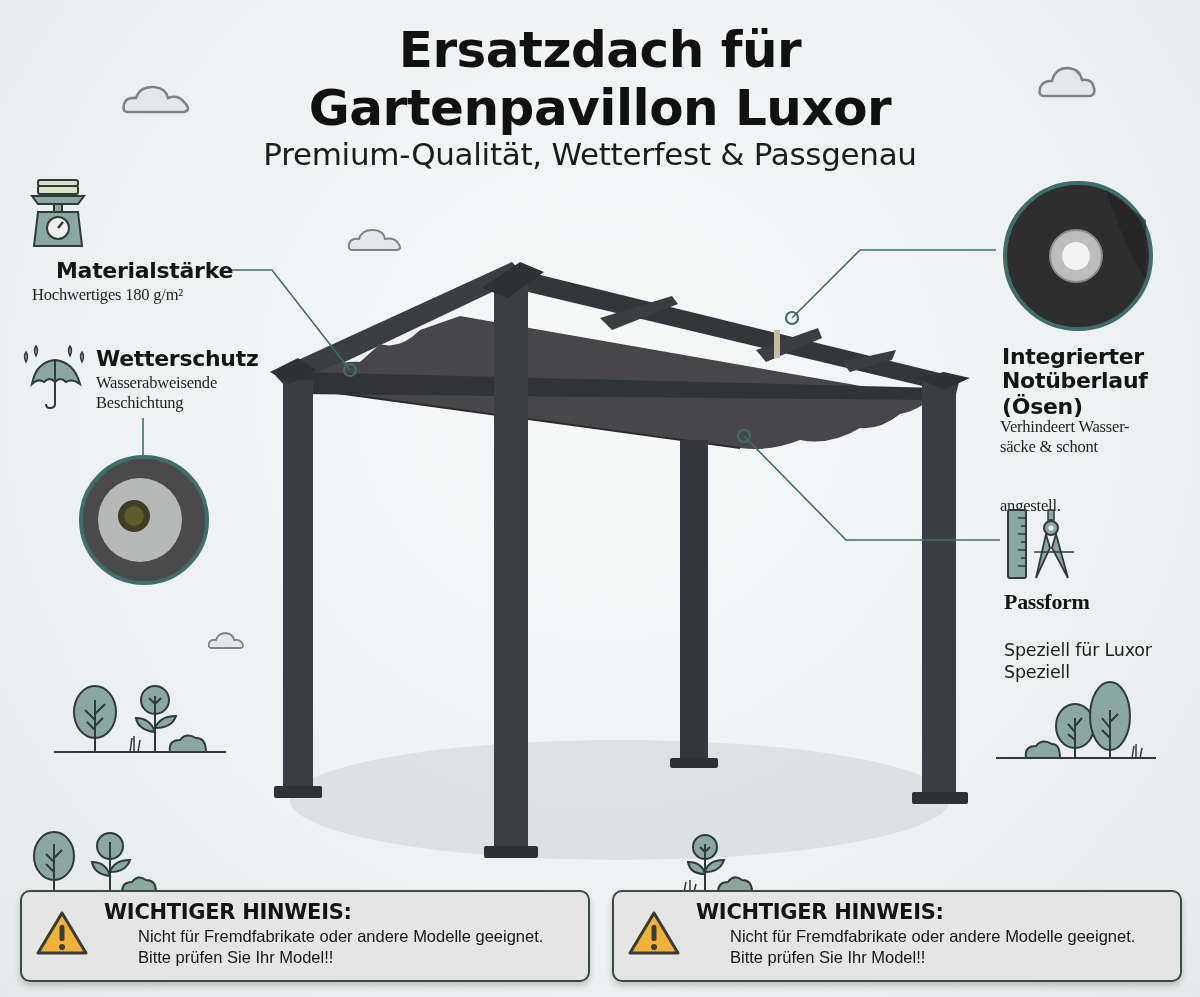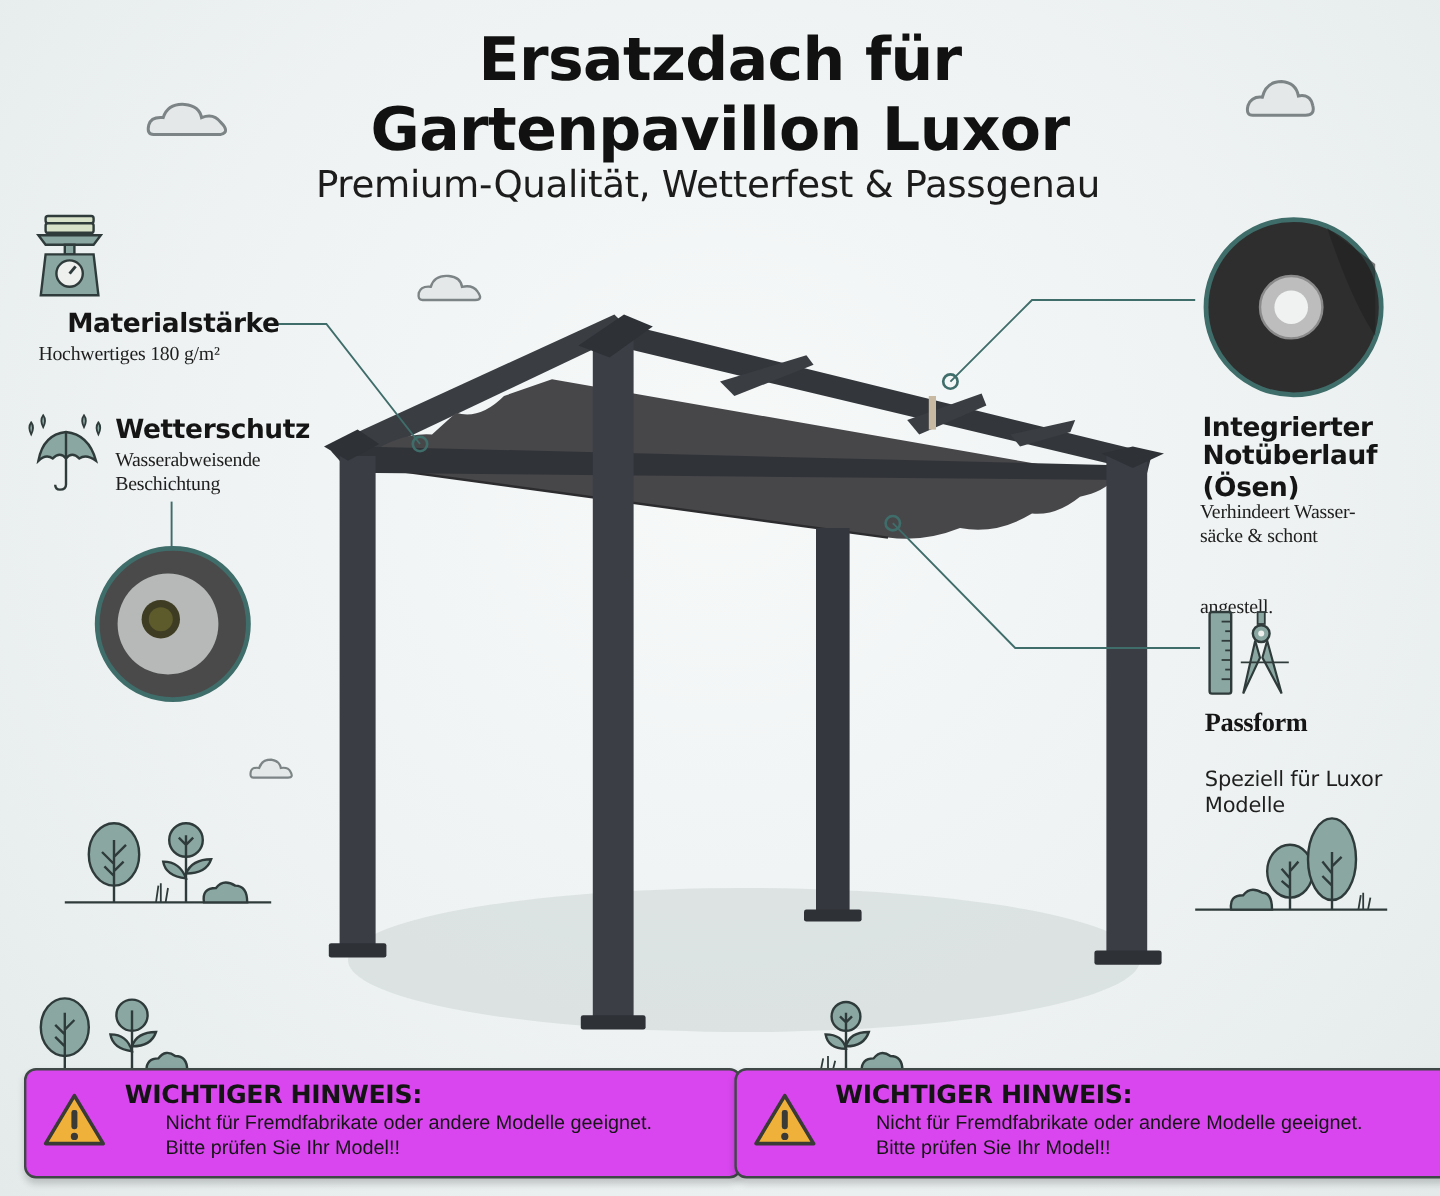--- a/index.html
+++ b/index.html
@@ -17,21 +17,21 @@
   }
   .subtitle {
     left:0; width:1180px; text-align:center; font-size:31px; color:#1c1c1c;
     font-family: "DejaVu Sans", sans-serif; letter-spacing:-0.3px;
   }
   .feat-title { font-weight:bold; font-size:22px; color:#151515; font-family:"DejaVu Sans", sans-serif; letter-spacing:-0.3px; line-height:26px; }
   .feat-text { font-size:16.5px; color:#1e1e1e; font-family:Liberation Serif, serif; line-height:20px; letter-spacing:-0.2px; }
   .feat-text-lg { font-size:17.5px; color:#1e1e1e; font-family:"DejaVu Sans", sans-serif; line-height:22px; letter-spacing:-0.2px;margin-top:21px; }
   .notice {
     height:88px; border:2px solid #3f4747; border-radius:10px;
-    background:#d946ef; box-shadow:0 4px 6px rgba(0,0,0,0.18);padding-left:28px;
+    background:#e5e5e5; box-shadow:0 4px 6px rgba(0,0,0,0.18);
   }
   .notice-title { position:absolute; left:82px; top:8px; font-weight:bold; font-size:21px; font-family:"DejaVu Sans", sans-serif; color:#141414; letter-spacing:-0.3px;}
   .notice-text { position:absolute; left:82px; top:34px; font-size:16.5px; font-family:"Liberation Sans", sans-serif; line-height:21px; color:#161616;margin-left:34px; }
   .warn { position:absolute; left:14px; top:18px; }
   svg { overflow:visible; }
 </style>
 </head>
 <body>
 
 <div class="abs title" style="top:22px;">Ersatzdach für</div>
@@ -152,21 +152,21 @@
   </g>
   <rect x="42" y="2" width="6" height="10" fill="#8aa7a1" stroke="#2f3b3a" stroke-width="1.5"></rect>
   <circle cx="45" cy="20" r="7" fill="#8aa7a1" stroke="#2f3b3a" stroke-width="2"></circle>
   <circle cx="45" cy="20" r="2.5" fill="#eef0ee"></circle>
   <path d="M40 26 L30 70 L44 40 Z" fill="#8aa7a1" stroke="#2f3b3a" stroke-width="1.8"></path>
   <path d="M50 26 L62 70 L46 40 Z" fill="#8aa7a1" stroke="#2f3b3a" stroke-width="1.8"></path>
   <line x1="28" y1="44" x2="68" y2="44" stroke="#2f3b3a" stroke-width="1.5"></line>
 </svg>
 <div class="abs feat-title" style="left:1004px;top:589px;font-family:Liberation Serif, serif;">Passform</div>
 <div class="abs feat-text-lg" style="left:1004px;top:618px;">Speziell für Luxor</div>
-<div class="abs feat-text-lg" style="left:1004px;top:640px;">Modelle</div>
+<div class="abs feat-text-lg" style="left:1004px;top:640px;">Speziell</div>
 
 <svg class="abs" style="left:50px;top:682px;" width="180" height="72">
   <line x1="4" y1="70" x2="176" y2="70" stroke="#2f3b3a" stroke-width="2"></line>
   <ellipse cx="45" cy="30" rx="21" ry="26" fill="#8aa7a1" stroke="#2f3b3a" stroke-width="2"></ellipse>
   <path d="M45 70 L45 18 M45 38 L35 28 M45 32 L55 22 M45 48 L37 40 M45 44 L53 36" stroke="#2f3b3a" stroke-width="2" fill="none"></path>
   <circle cx="105" cy="18" r="14" fill="#8aa7a1" stroke="#2f3b3a" stroke-width="2"></circle>
   <path d="M105 70 L105 14 M105 22 L99 16 M105 22 L111 16" stroke="#2f3b3a" stroke-width="2" fill="none"></path>
   <path d="M105 50 Q88 48 86 36 Q100 36 105 50 Z" fill="#8aa7a1" stroke="#2f3b3a" stroke-width="2"></path>
   <path d="M105 46 Q122 46 126 34 Q110 34 105 46 Z" fill="#8aa7a1" stroke="#2f3b3a" stroke-width="2"></path>
   <path d="M80 70 L82 56 M84 70 L84 54 M88 70 L90 58" stroke="#2f3b3a" stroke-width="1.5"></path>

